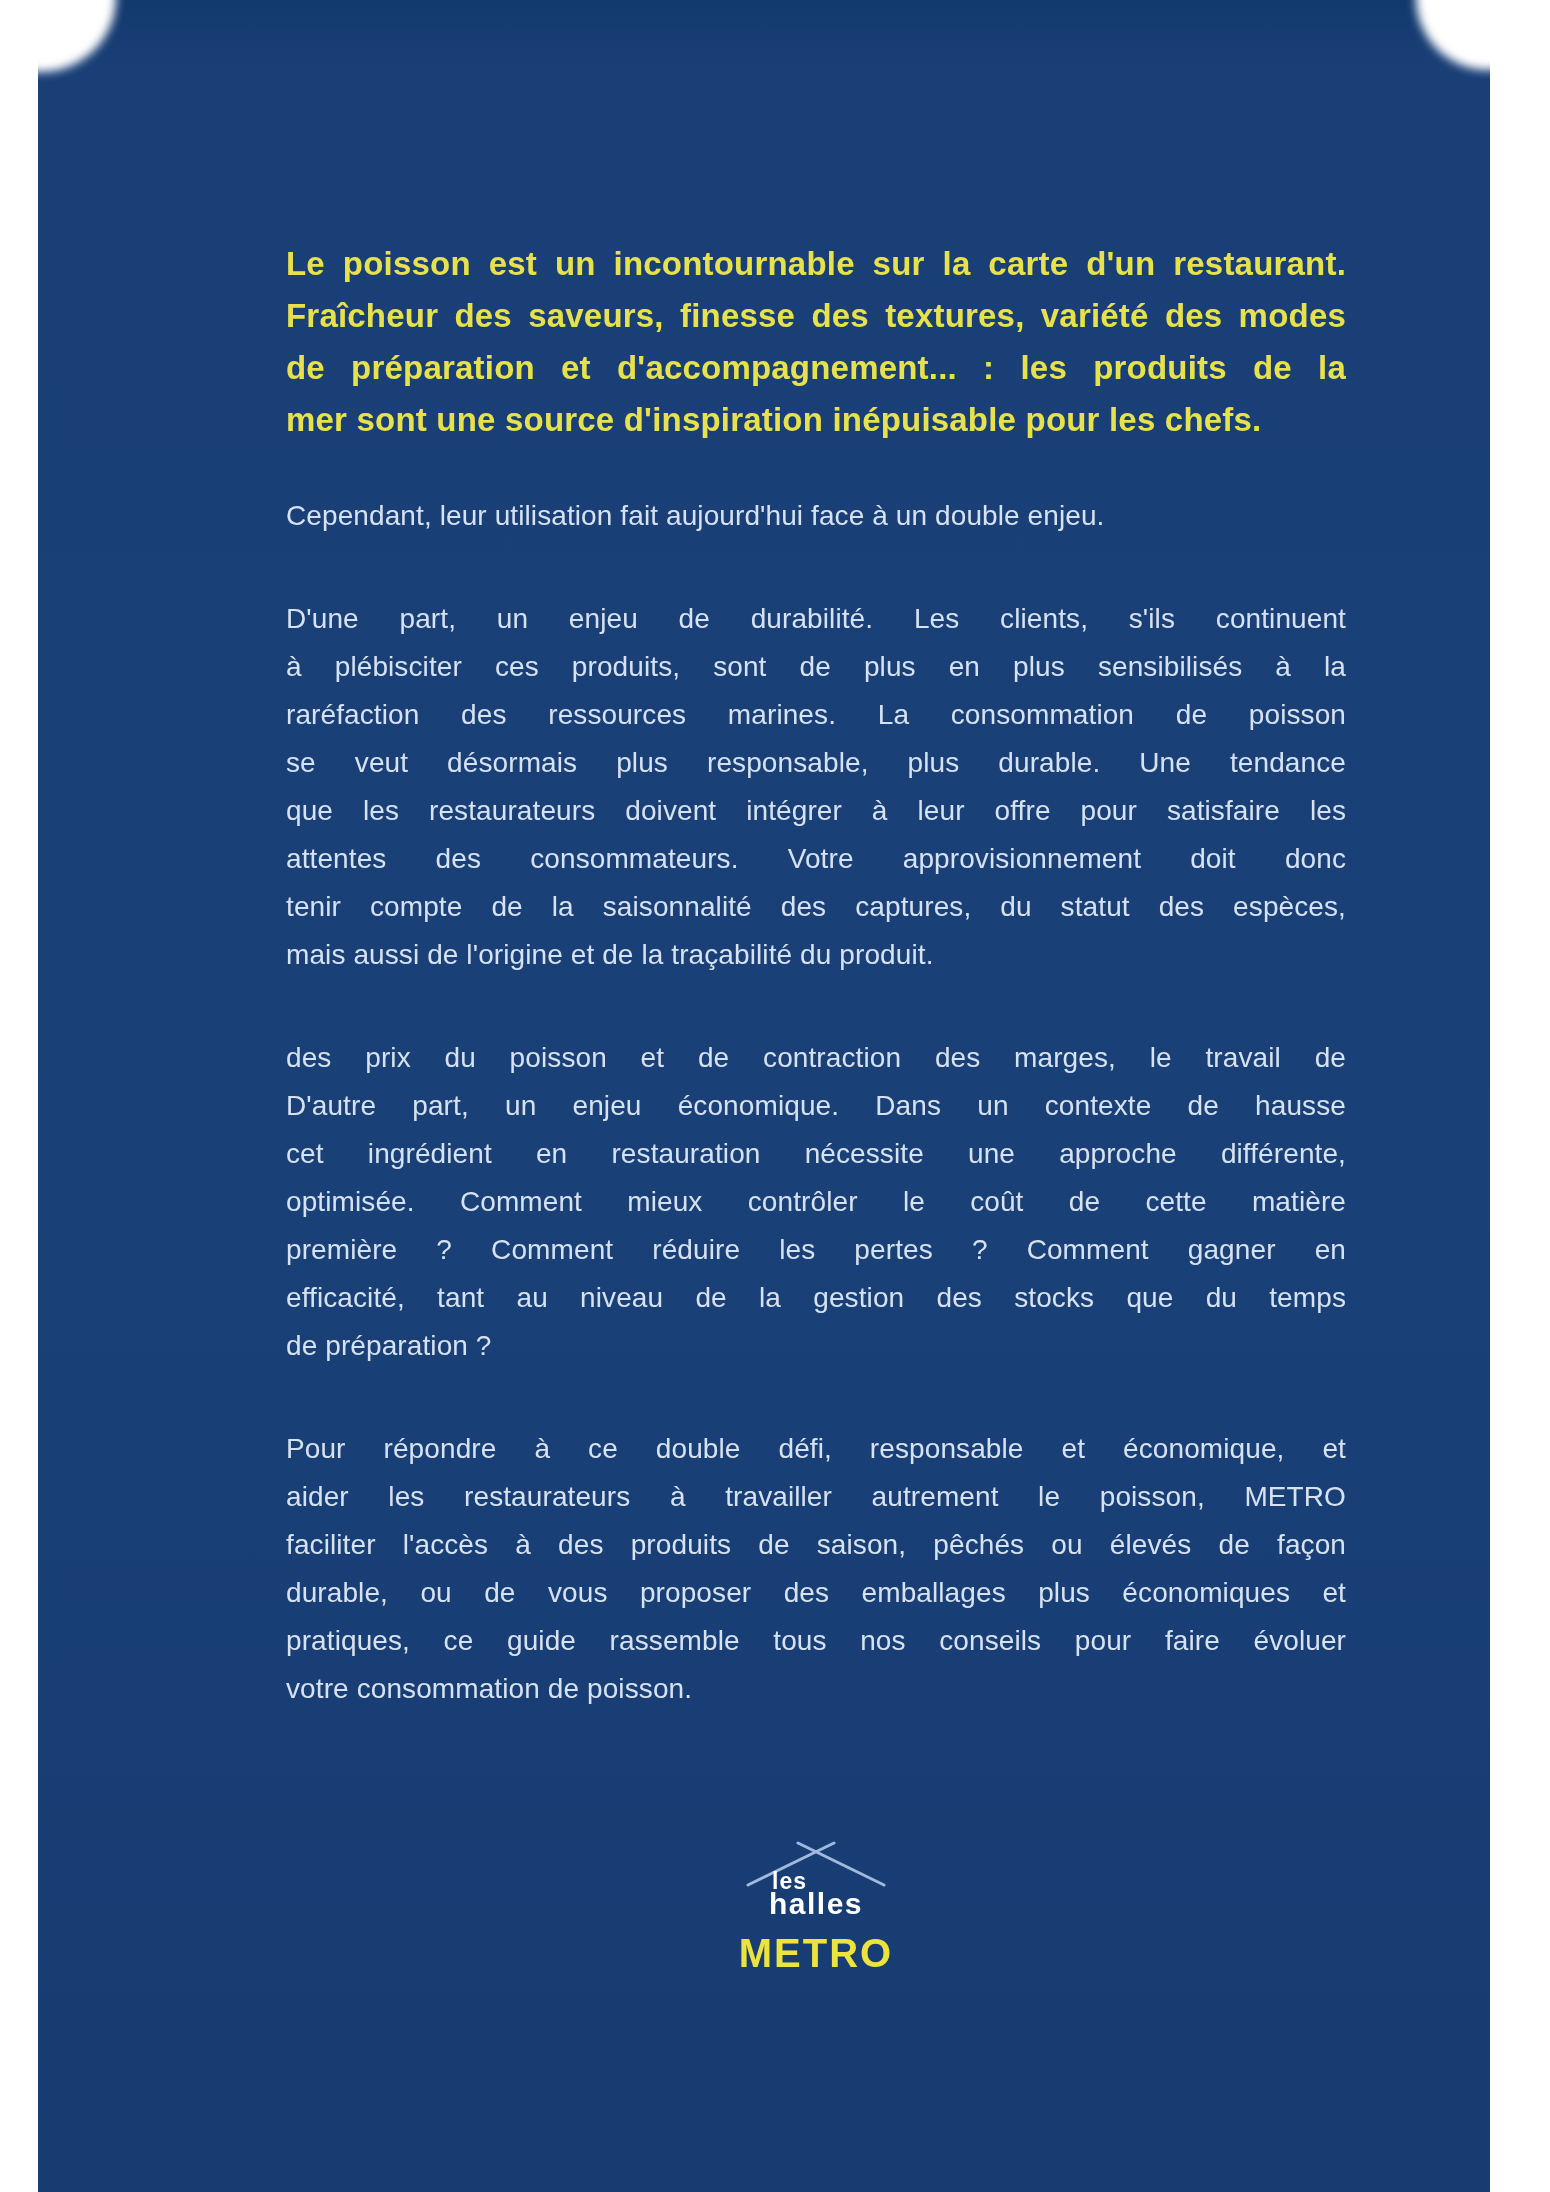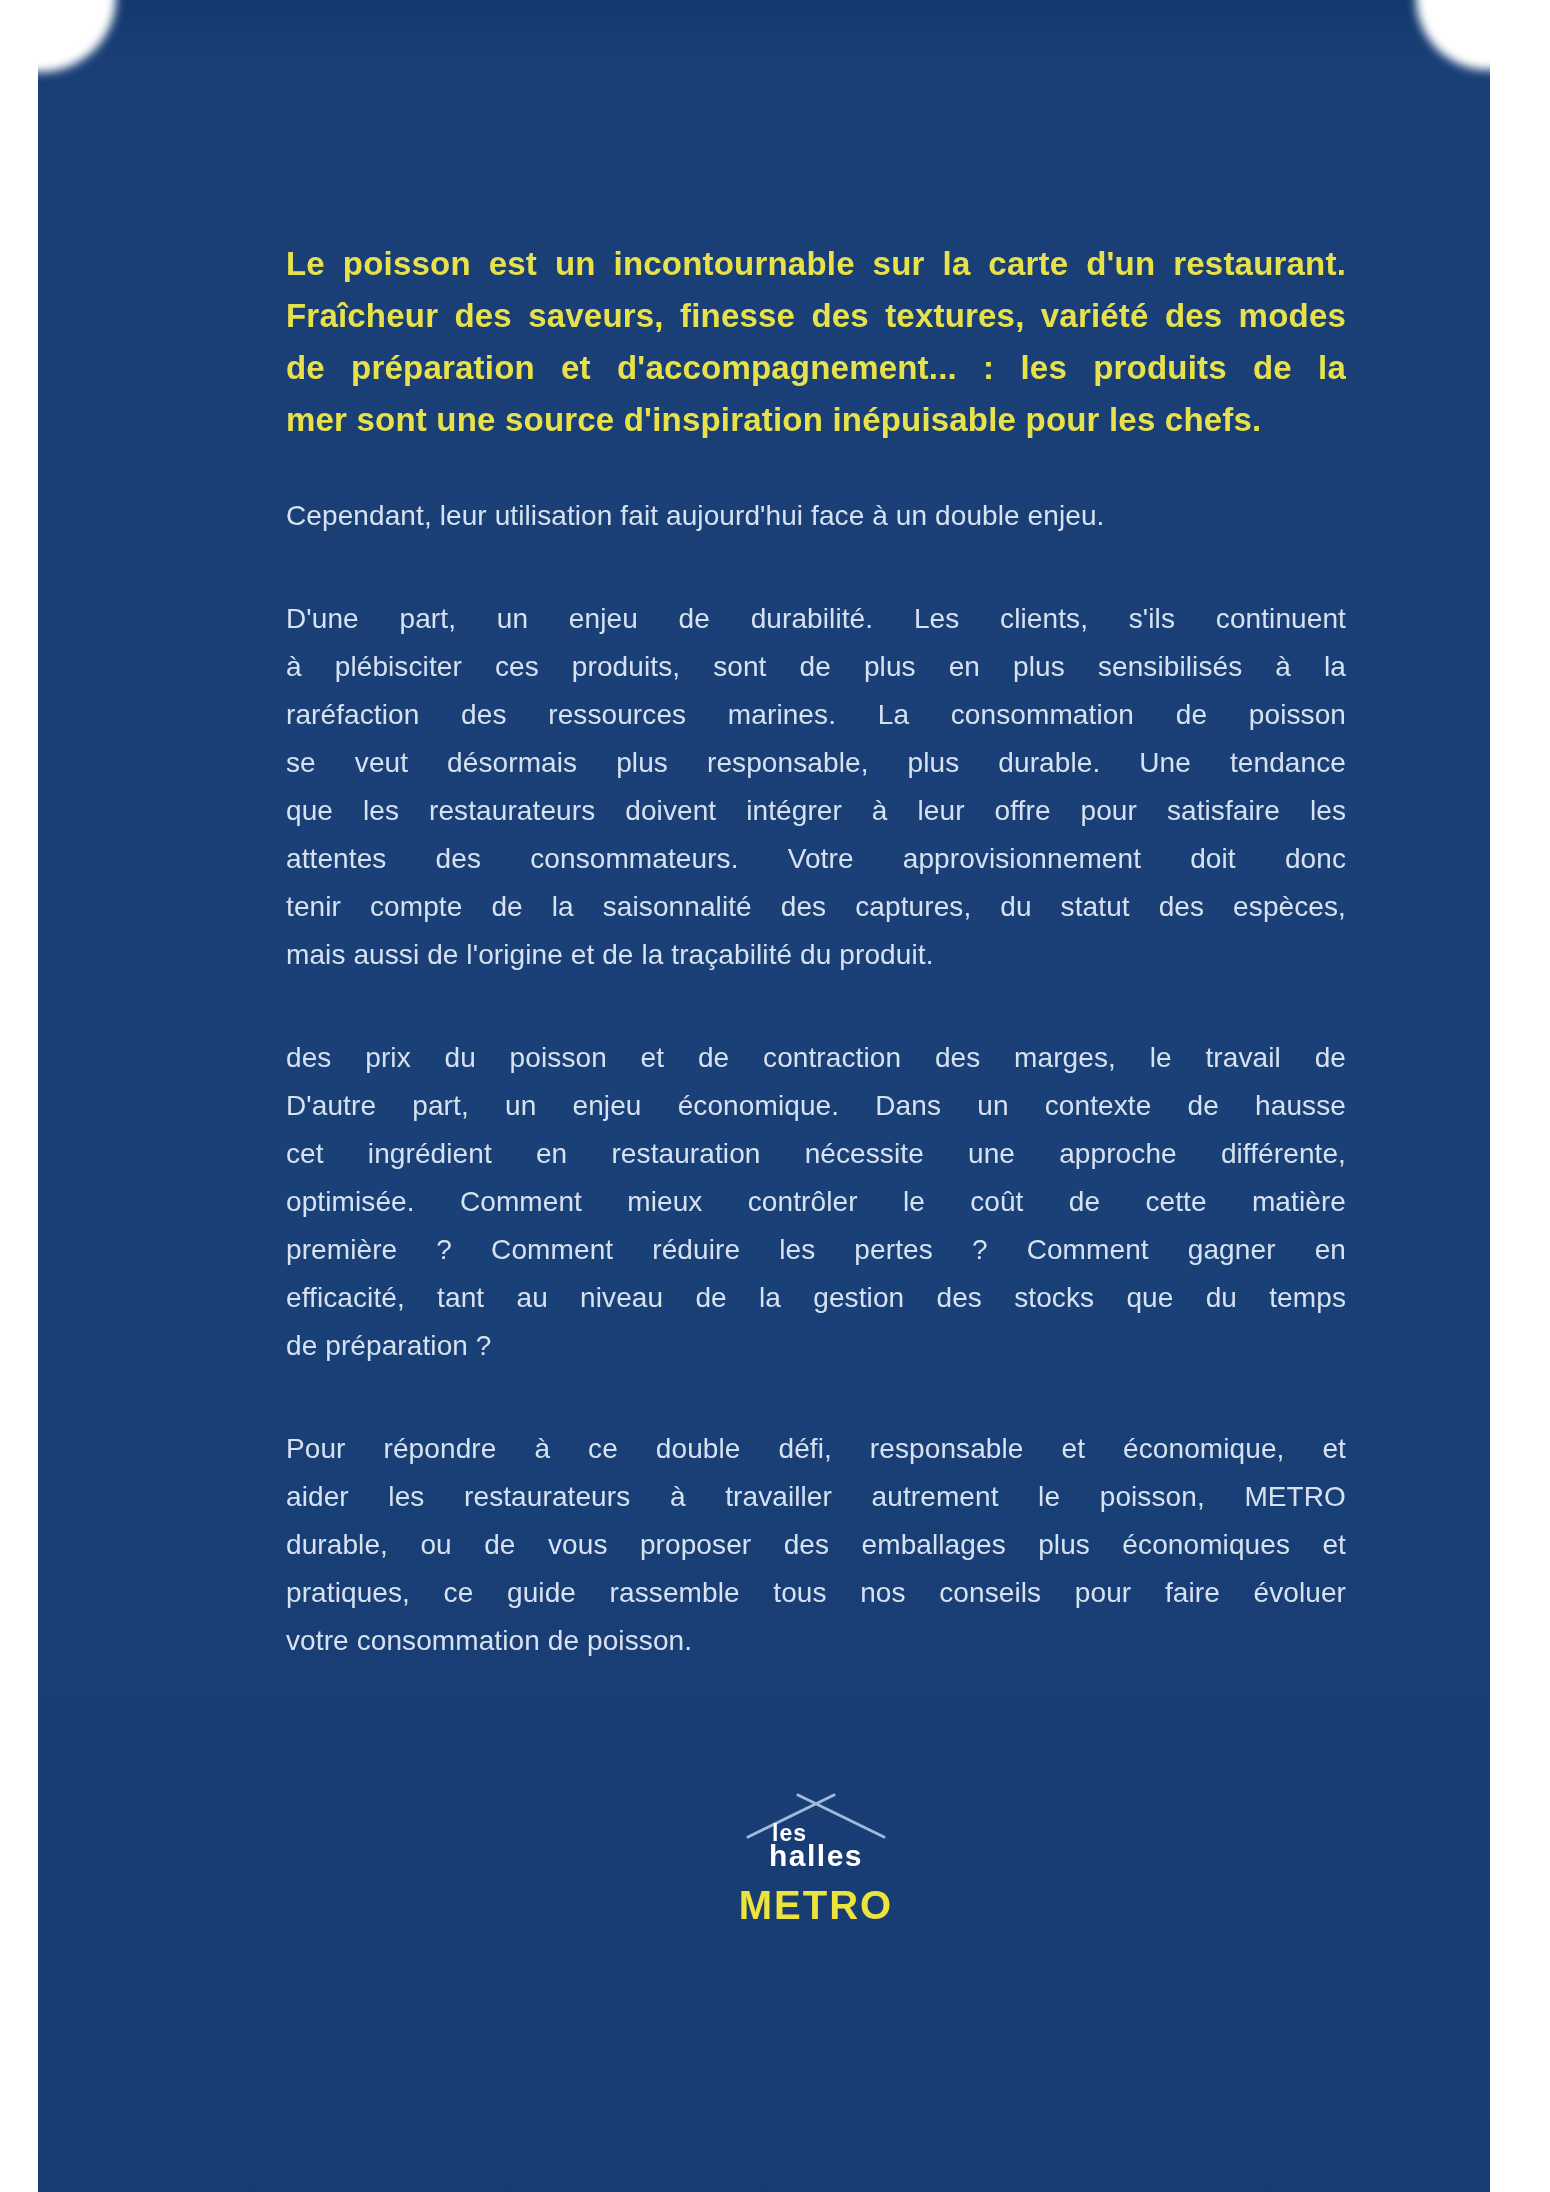--- a/index.html
+++ b/index.html
@@ -121,20 +121,21 @@
           <div class="line">D'autre part, un enjeu économique. Dans un contexte de hausse</div>
           <div class="line">cet ingrédient en restauration nécessite une approche différente,</div>
           <div class="line">optimisée. Comment mieux contrôler le coût de cette matière</div>
           <div class="line">première ? Comment réduire les pertes ? Comment gagner en</div>
           <div class="line">efficacité, tant au niveau de la gestion des stocks que du temps</div>
           <div class="line last">de préparation ?</div>
         </div>
         <div class="para body">
           <div class="line">Pour répondre à ce double défi, responsable et économique, et</div>
           <div class="line">aider les restaurateurs à travailler autrement le poisson, METRO</div>
+          <div class="line">faciliter l'accès à des produits de saison, pêchés ou élevés de façon</div>
           <div class="line">durable, ou de vous proposer des emballages plus économiques et</div>
           <div class="line">pratiques, ce guide rassemble tous nos conseils pour faire évoluer</div>
           <div class="line last">votre consommation de poisson.</div>
         </div>
       </div>
 
     <div class="logo">
       <svg class="roof" width="140" height="50" viewBox="0 0 140 50">
         <line x1="2" y1="48" x2="88" y2="6" stroke="#a0b9dc" stroke-width="3" stroke-linecap="round"></line>
         <line x1="138" y1="48" x2="52" y2="6" stroke="#a0b9dc" stroke-width="3" stroke-linecap="round"></line>

